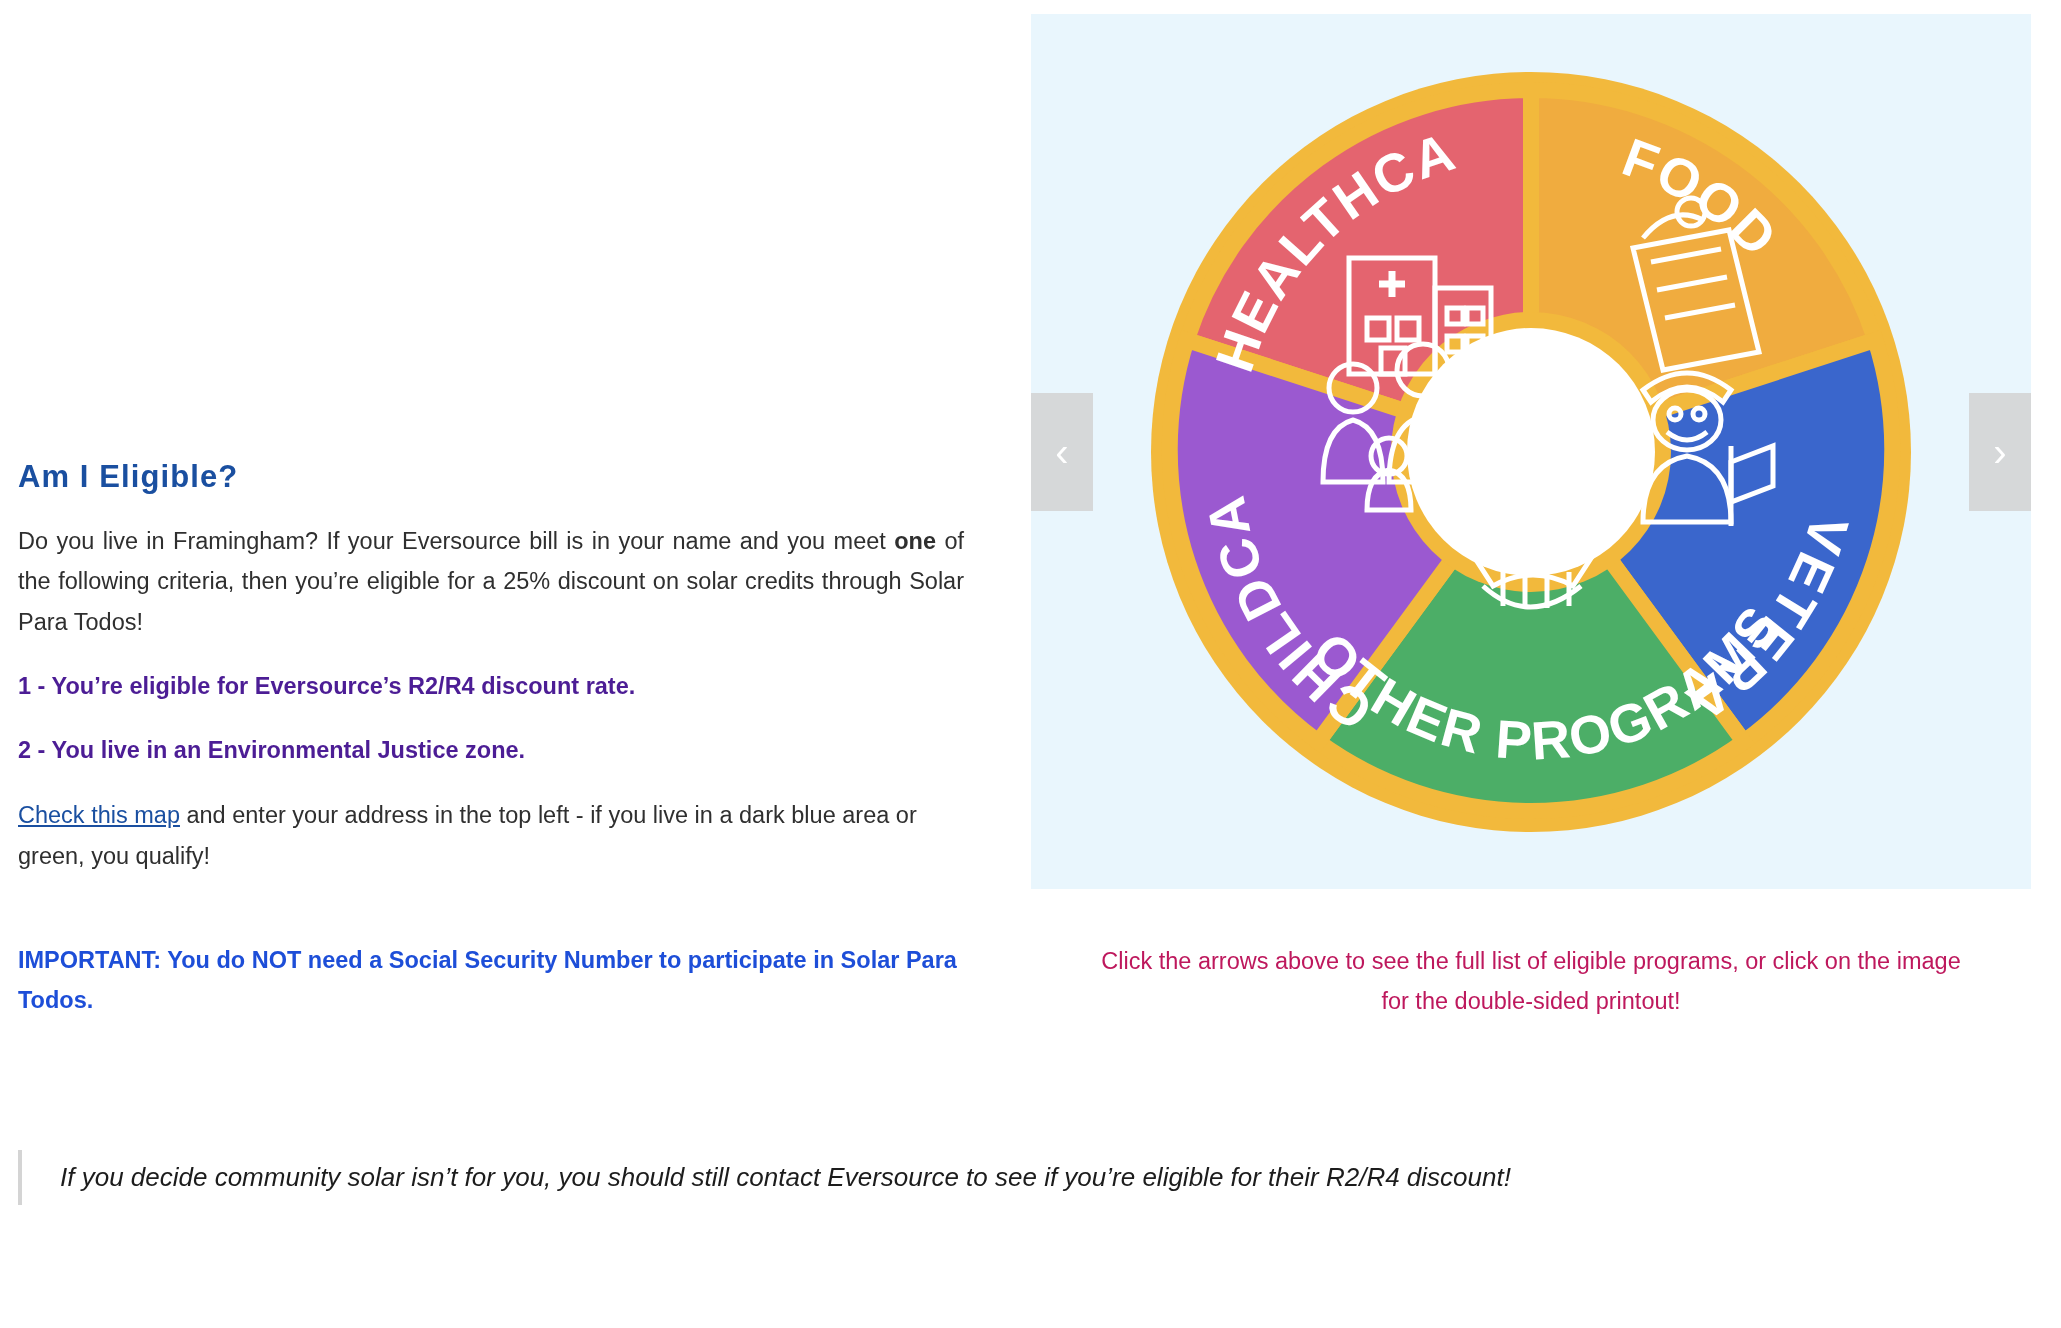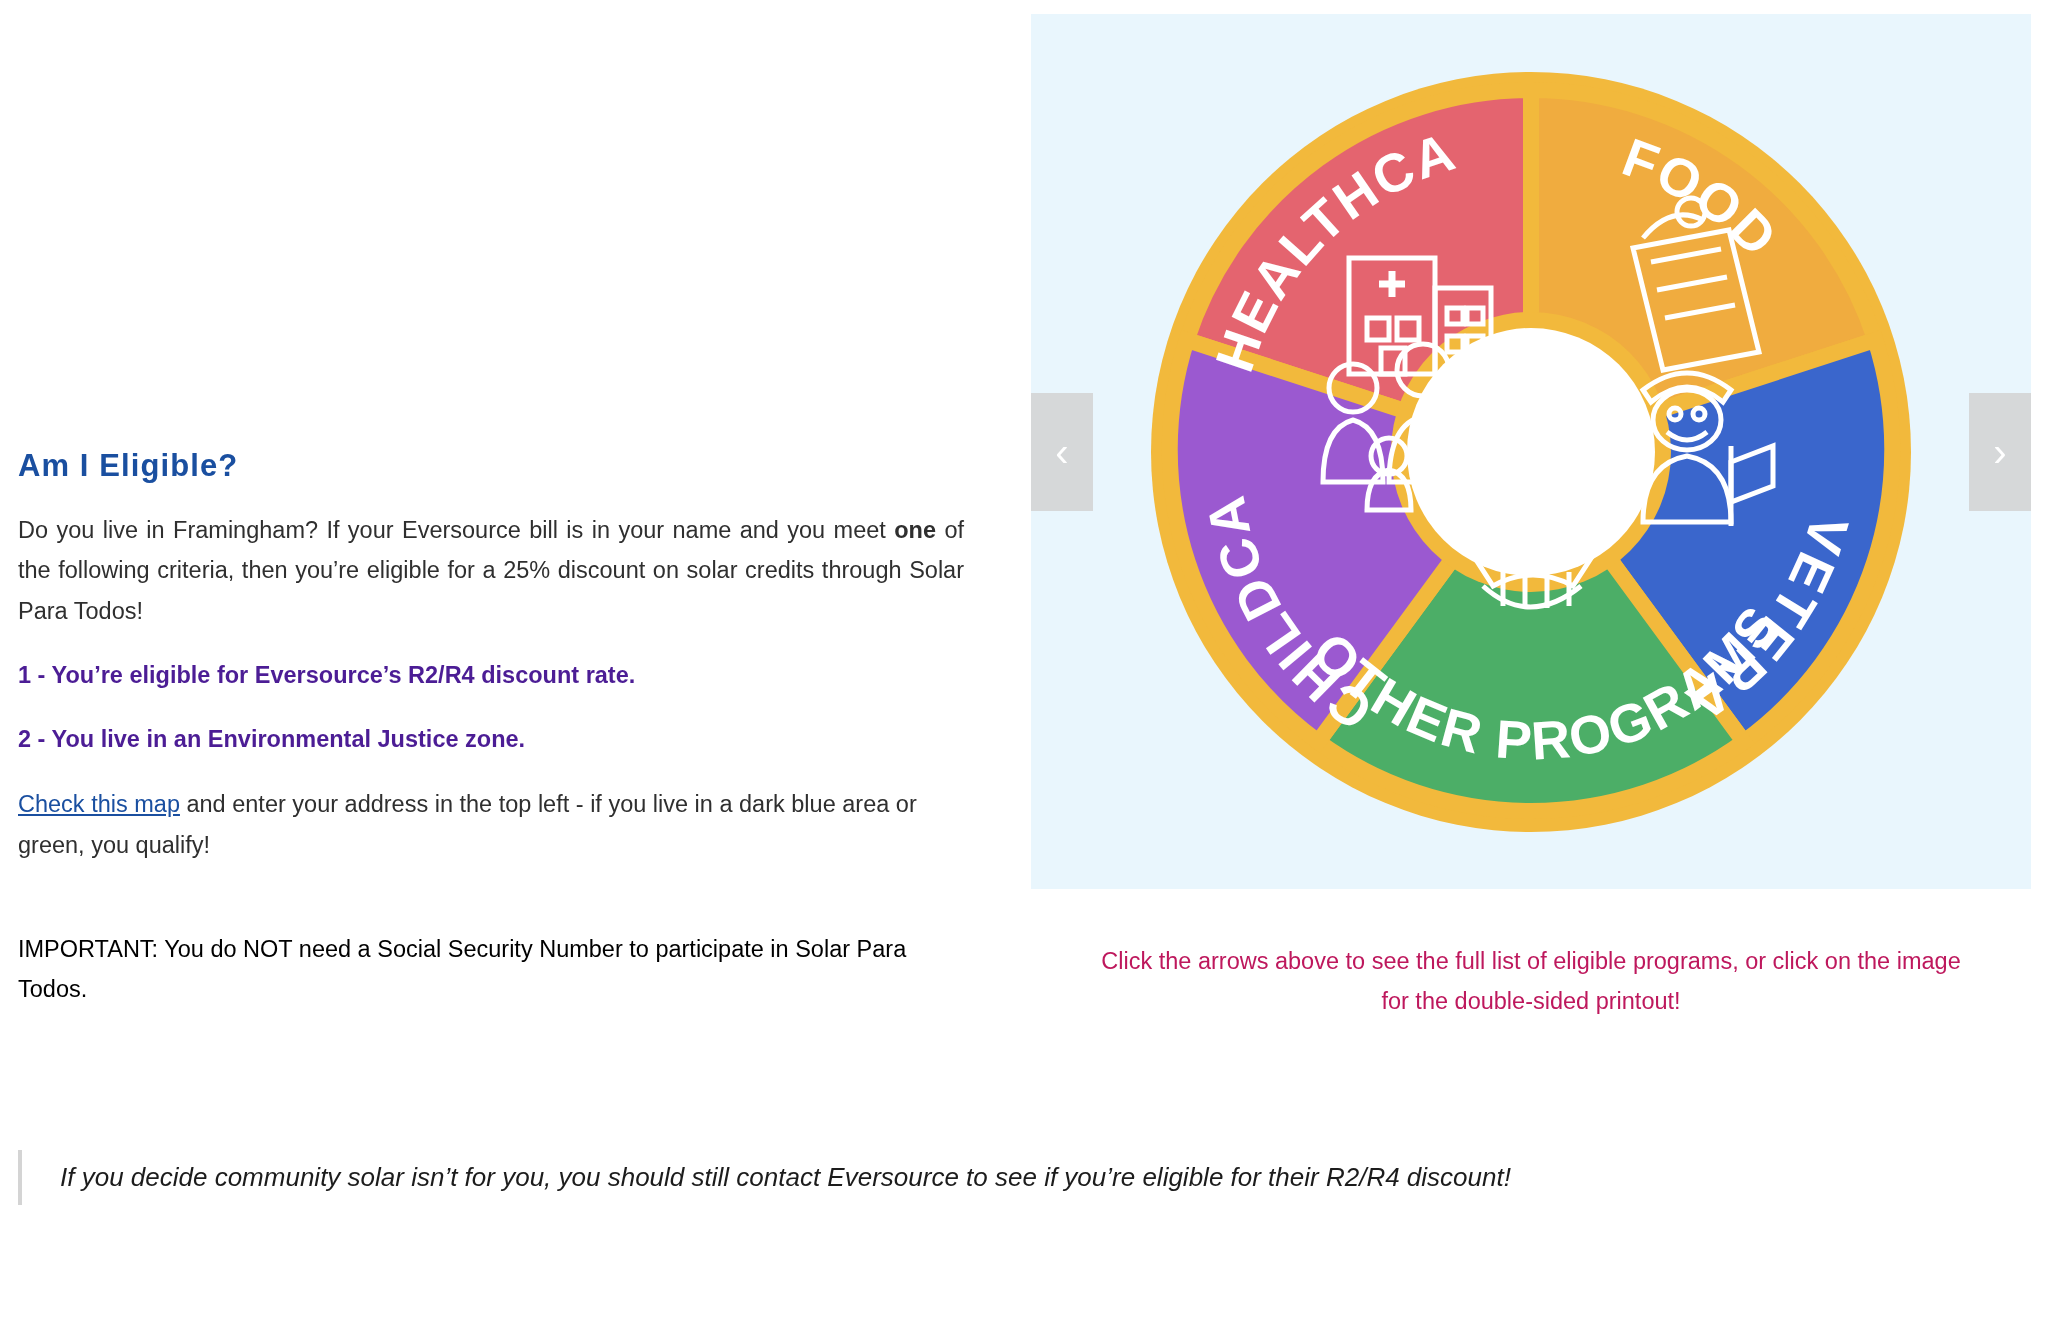--- a/index.html
+++ b/index.html
@@ -56,23 +56,23 @@
   p.criteria {
     font-size: 23.5px;
     line-height: 1.6;
     font-weight: bold;
     margin: 0 0 26px 0;
     color: #4c1d95;
   }
   p.important {
     font-size: 23.5px;
     line-height: 1.72;
-    font-weight: normal;
-    margin: 64px 0 12px 0;
-    color: #000000;
+    font-weight: bold;
+    margin: 64px 0 1px 0;
+    color: #1d4ed8;
     max-width: 980px;
   }
   a.inline-link {
     color: #1a6bc4;
     text-decoration: none;
   }
   a.underline-link {
     color: #1a4fa0;
     text-decoration: underline;
   }

